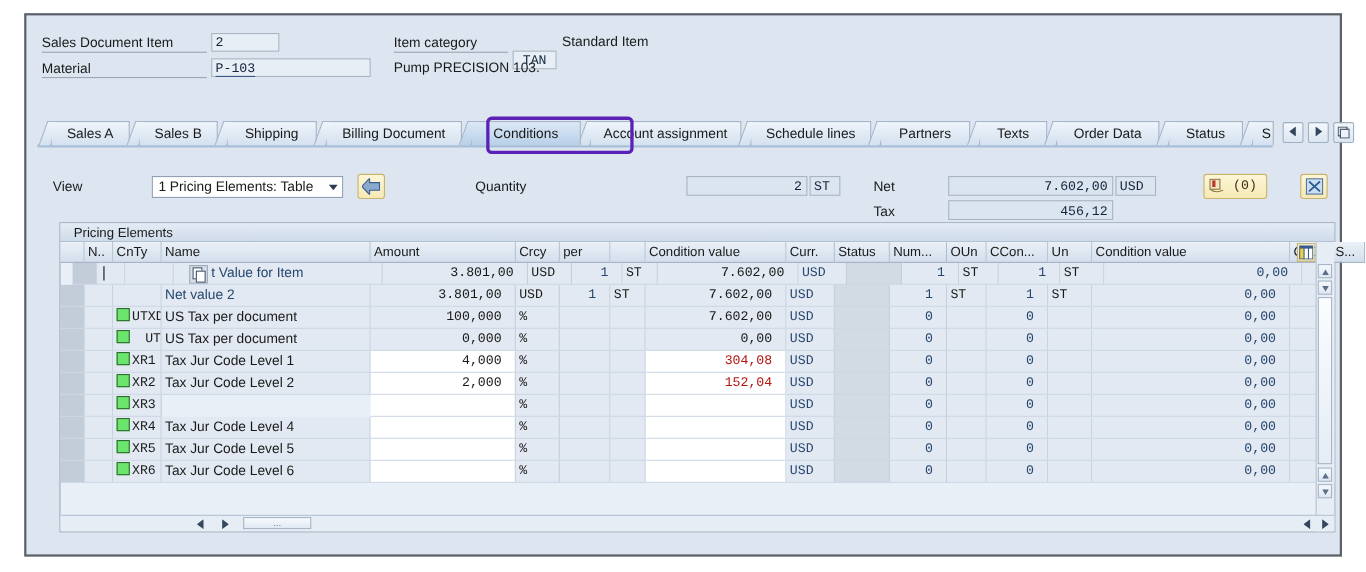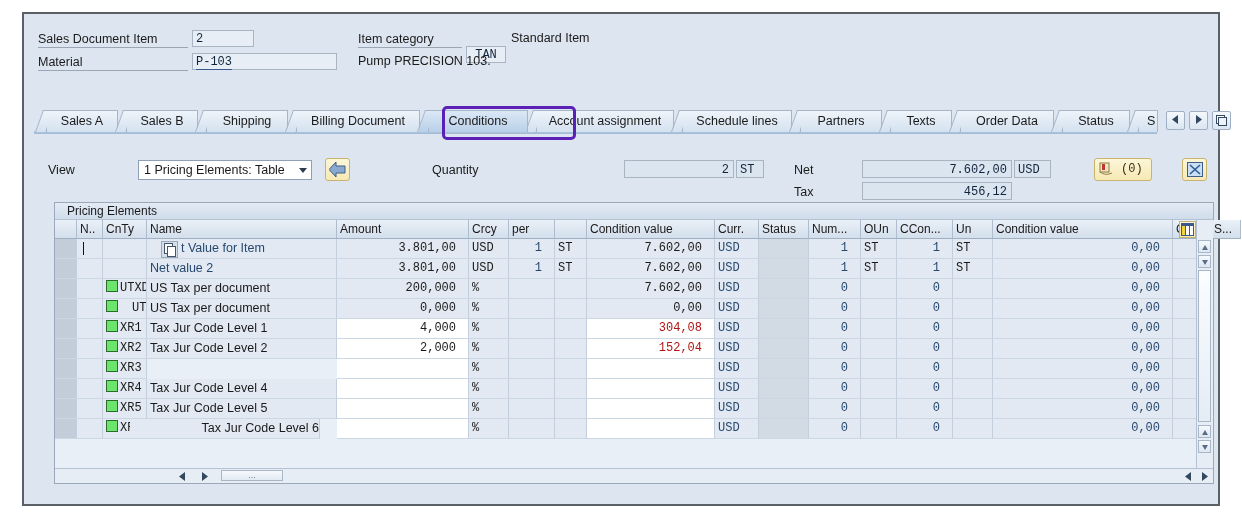--- a/index.html
+++ b/index.html
@@ -258,21 +258,21 @@
         </div>
       <div class="colcfg" style="right:17px;top:18px;">
         <svg width="13" height="13" viewBox="0 0 13 13" style="margin:1px">
           <rect x="0" y="0" width="13" height="13" fill="#3a5a8c"></rect>
           <rect x="1" y="3" width="3" height="9" fill="#f2d23c"></rect>
           <rect x="5" y="3" width="3" height="9" fill="#ffffff"></rect>
           <rect x="9" y="3" width="3" height="9" fill="#ffffff"></rect>
         </svg>
       </div>
       <div class="rowsarea" id="rowsArea">
-          <div class="row" style="top: 0px; width: 1142px;">
+          <div class="row" style="top: 0px; width: 1142px; margin-left: 11px;">
             <div class="cell sel" style="left: 0px; width: 22px;"></div>
             <div class="cell lite c" style="left: 22px; width: 26px;">
               <span class="cursorbar"></span>
             </div>
             <div class="cell lite l" style="left: 48px; width: 44px; font-size: 12px;"><span style="color: rgb(26, 26, 26);"></span></div>
             <div class="cell lite l nmblue" style="left: 92px; width: 190px; position: absolute;"><span class="copyicon" style="left: 14px;"></span><span style="margin-left: 31px;">t Value for Item</span></div>
             <div class="cell lite r" style="left: 282px; width: 132px; color: rgb(26, 26, 26);">3.801,00</div>
             <div class="cell lite l" style="left: 414px; width: 40px; color: rgb(26, 26, 26);">USD</div>
             <div class="cell lite r" style="left: 454px; width: 46px;">1</div>
             <div class="cell lite l" style="left: 500px; width: 32px; color: rgb(26, 26, 26);">ST</div>
@@ -305,21 +305,21 @@
             <div class="cell lite l" style="left: 898px; width: 40px; color: rgb(26, 26, 26);">ST</div>
             <div class="cell lite r" style="left: 938px; width: 180px;">0,00</div>
             <div class="cell lite l" style="left: 1118px; width: 38px;"></div>
             <div class="cell lite c" style="left: 1156px; width: 30px;"></div>
           </div>
           <div class="row" style="top: 40px; width: 1142px;">
             <div class="cell sel" style="left: 0px; width: 22px;"></div>
             <div class="cell lite c" style="left: 22px; width: 26px;"></div>
             <div class="cell lite l" style="left: 48px; width: 44px; font-size: 12px;"><span class="gbox"></span><span style="color: rgb(26, 26, 26);">UTXD</span></div>
             <div class="cell lite l nm" style="left: 92px; width: 190px;">US Tax per document</div>
-            <div class="cell lite r" style="left: 282px; width: 132px; color: rgb(26, 26, 26);">200,000</div>
+            <div class="cell lite r" style="left: 282px; width: 132px; color: rgb(26, 26, 26);">100,000</div>
             <div class="cell lite l" style="left: 414px; width: 40px; color: rgb(26, 26, 26);">%</div>
             <div class="cell lite r" style="left: 454px; width: 46px;"></div>
             <div class="cell lite l" style="left: 500px; width: 32px; color: rgb(26, 26, 26);"></div>
             <div class="cell lite r" style="left: 532px; width: 128px; color: rgb(26, 26, 26);">7.602,00</div>
             <div class="cell lite l" style="left: 660px; width: 44px;">USD</div>
             <div class="cell grey l" style="left: 704px; width: 50px;"></div>
             <div class="cell lite r" style="left: 754px; width: 52px;">0</div>
             <div class="cell lite l" style="left: 806px; width: 36px; color: rgb(26, 26, 26);"></div>
             <div class="cell lite r" style="left: 842px; width: 56px;">0</div>
             <div class="cell lite l" style="left: 898px; width: 40px; color: rgb(26, 26, 26);"></div>
@@ -443,21 +443,21 @@
             <div class="cell lite r" style="left: 842px; width: 56px;">0</div>
             <div class="cell lite l" style="left: 898px; width: 40px; color: rgb(26, 26, 26);"></div>
             <div class="cell lite r" style="left: 938px; width: 180px;">0,00</div>
             <div class="cell lite l" style="left: 1118px; width: 38px;"></div>
             <div class="cell lite c" style="left: 1156px; width: 30px;"></div>
           </div>
           <div class="row" style="top: 180px; width: 1142px;">
             <div class="cell sel" style="left: 0px; width: 22px;"></div>
             <div class="cell lite c" style="left: 22px; width: 26px;"></div>
             <div class="cell lite l" style="left: 48px; width: 44px; font-size: 12px;"><span class="gbox"></span><span style="color: rgb(26, 26, 26);">XR6</span></div>
-            <div class="cell lite l nm" style="left: 75px; width: 190px; text-align: right;">Tax Jur Code Level 6</div>
+            <div class="cell lite l nm" style="left: 92px; width: 190px;">Tax Jur Code Level 6</div>
             <div class="cell white r" style="left: 282px; width: 132px; color: rgb(26, 26, 26);"></div>
             <div class="cell lite l" style="left: 414px; width: 40px; color: rgb(26, 26, 26);">%</div>
             <div class="cell lite r" style="left: 454px; width: 46px;"></div>
             <div class="cell lite l" style="left: 500px; width: 32px; color: rgb(26, 26, 26);"></div>
             <div class="cell white r" style="left: 532px; width: 128px; color: rgb(26, 26, 26);"></div>
             <div class="cell lite l" style="left: 660px; width: 44px;">USD</div>
             <div class="cell grey l" style="left: 704px; width: 50px;"></div>
             <div class="cell lite r" style="left: 754px; width: 52px;">0</div>
             <div class="cell lite l" style="left: 806px; width: 36px; color: rgb(26, 26, 26);"></div>
             <div class="cell lite r" style="left: 842px; width: 56px;">0</div>

